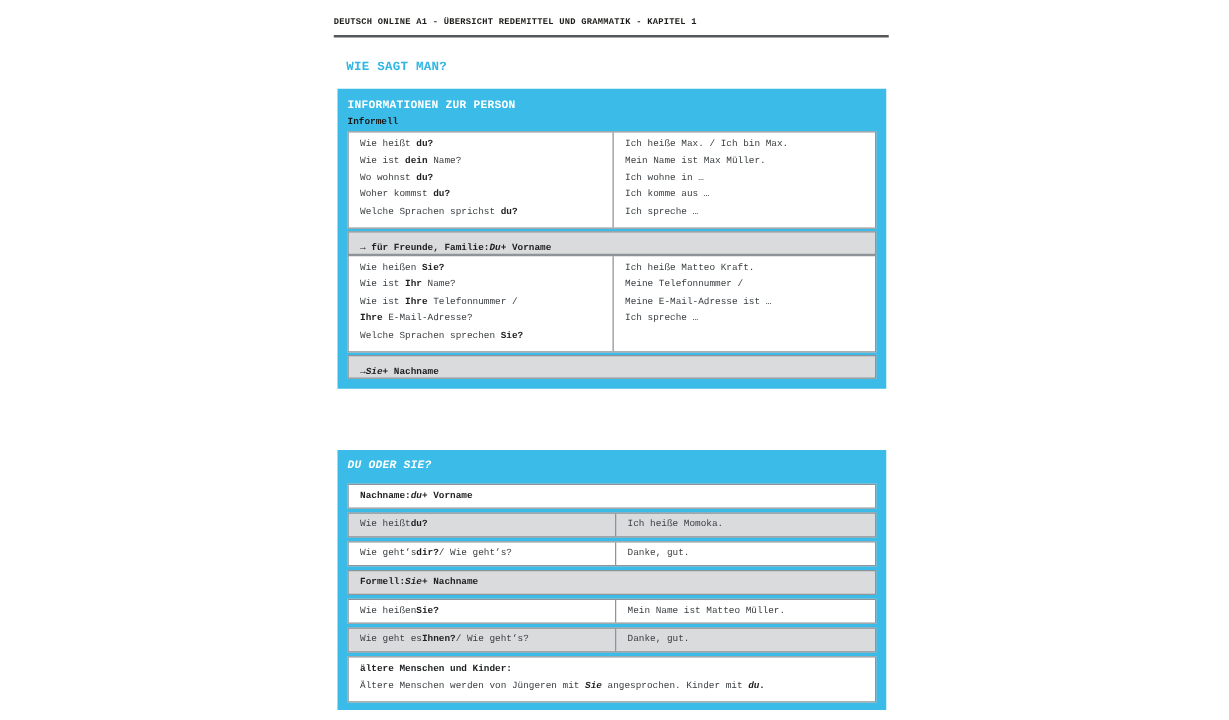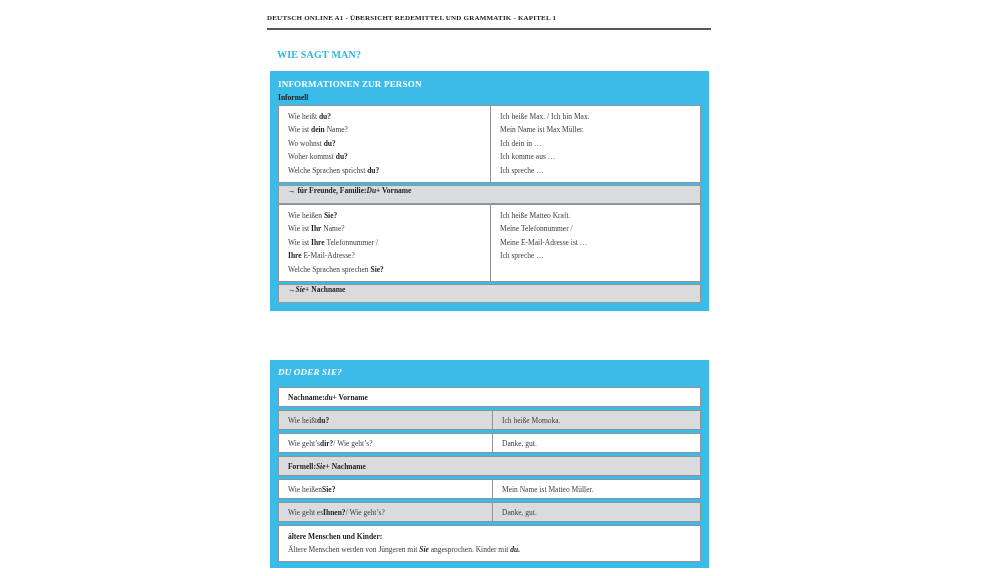--- a/index.html
+++ b/index.html
@@ -1,19 +1,19 @@
 <!DOCTYPE html>
 <html><head>
 <meta charset="utf-8">
 <style>
   * { margin:0; padding:0; box-sizing:border-box; }
   html,body { background:#ffffff; }
   .page {
     position:relative; width:983px; height:572px; background:#ffffff;
-    font-family:Liberation Serif, serif; color:#3c4043; overflow:hidden;
+    font-family:Liberation Mono, monospace; color:#3c4043; overflow:hidden;
   }
   
   .doc-header {
     position:absolute; left:267px; top:6px; width:444px;
     border-bottom:2px solid #55585b; padding-bottom:4px;
   }
   .doc-header span {
     font-size:7px; font-weight:bold; color:#1d1d1b; letter-spacing:0.2px;
   }
   
@@ -38,21 +38,21 @@
   
   .qa-table {
     background:#ffffff; border:1px solid #8e9499; display:flex; width:423px;
   }
   .qa-col { padding:4px 24px 5px 9px; }
   .qa-col.left { width:212px; border-right:1px solid #8e9499; }
   .qa-col.right { flex:1; }
   .qa-line { font-size:7.5px; line-height:13.4px; white-space:nowrap; }
   .note-strip {
     margin-top:2px; width:423px; height:19px; background:#d9dbdc;
-    border:1px solid #8e9499; display:flex; align-items:flex-start;
+    border:1px solid #8e9499; display:flex; align-items:flex-end;
     padding-left:9px; font-size:7.5px;
   }
   
   .p2-row {
     width:423px; border:1px solid #8e9499; margin-bottom:3px; background:#ffffff;
     font-size:7.5px;
   }
   .p2-row.gray { background:#d9dbdc; }
   .p2-row.single { height:20px; display:flex; align-items:center; padding-left:9px; }
   .p2-row.cols { height:20px; display:flex; }
@@ -84,21 +84,21 @@
       <div class="qa-col left">
         <div class="qa-line"><span>Wie heißt </span><span class="seg-b">du?</span></div>
         <div class="qa-line"><span>Wie ist </span><span class="seg-b">dein</span><span> Name?</span></div>
         <div class="qa-line"><span>Wo wohnst </span><span class="seg-b">du?</span></div>
         <div class="qa-line"><span>Woher kommst </span><span class="seg-b">du?</span></div>
         <div class="qa-line"><span>Welche Sprachen sprichst </span><span class="seg-b">du?</span></div>
       </div>
       <div class="qa-col right">
         <div class="qa-line">Ich heiße Max. / Ich bin Max.</div>
         <div class="qa-line">Mein Name ist Max Müller.</div>
-        <div class="qa-line">Ich dein in …</div>
+        <div class="qa-line">Ich wohne in …</div>
         <div class="qa-line">Ich komme aus …</div>
         <div class="qa-line">Ich spreche …</div>
       </div>
     </div>
     <div class="note-strip">
         <span class="seg-b">→ für Freunde, Familie: </span>
         <span class="seg-bi">Du</span>
         <span class="seg-b"> + Vorname</span>
       </div>
 

